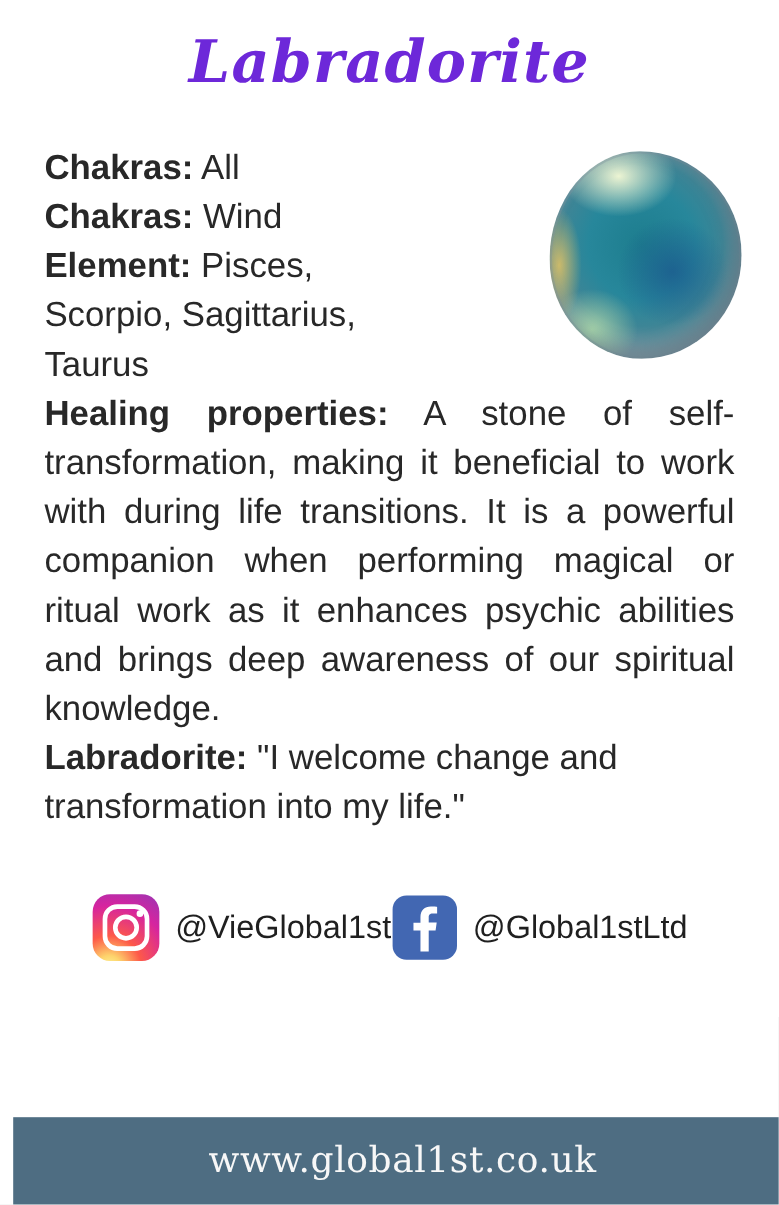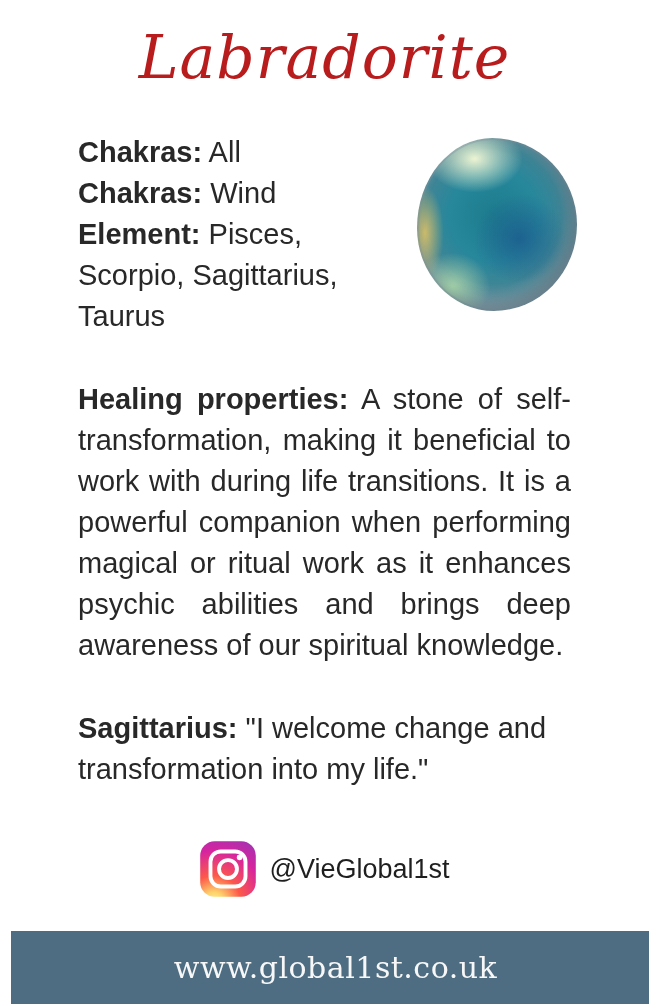--- a/index.html
+++ b/index.html
@@ -12,26 +12,26 @@
     margin: 0 auto;
     overflow: hidden;
     font-family: "Liberation Sans", sans-serif;
     color: #282828;
   }
   .title {
     margin-top: 22px;
     text-align: center;
     font-family: "DejaVu Serif", serif;
     font-style: italic;
-    font-weight: normal;
-    font-size: 60px;
+    font-weight: bold;
+    font-size: 49px;
     letter-spacing: 1px;
-    color: #b91c1c;
+    color: #6d28d9;
   }
-  .content { padding: 0 78px; }
+  .content { padding: 0 37px; }
   .info-row {
     display: flex;
     justify-content: space-between;
     align-items: flex-start;
     margin-top: 40px;
   }
   .props {
     width: 335px;
     font-size: 29px;
     line-height: 41px;
@@ -47,21 +47,20 @@
       radial-gradient(ellipse 40% 26% at 36% 12%, rgba(246,250,214,0.95), rgba(246,250,214,0) 75%),
       radial-gradient(ellipse 18% 42% at 5% 55%, rgba(212,190,105,0.95), rgba(212,190,105,0) 65%),
       radial-gradient(ellipse 34% 28% at 22% 86%, rgba(170,215,170,0.9), rgba(170,215,170,0) 70%),
       radial-gradient(ellipse 40% 36% at 64% 58%, rgba(25,80,140,0.65), rgba(25,80,140,0) 72%),
       radial-gradient(ellipse 62% 58% at 48% 45%, #1d7d8e 0%, #27879b 45%, #3d8596 68%, #7d98a2 90%, #93a7ae 100%);
     box-shadow:
       inset -8px -6px 14px rgba(80,105,120,0.55),
       inset 0 0 0 2px rgba(130,150,160,0.35);
   }
   .para {
-    margin-top: 42px;
     font-size: 29px;
     line-height: 41px;
   }
   .para.justified { text-align: justify; }
   .para b { font-weight: bold; }
   .social-row {
     display: flex;
     justify-content: center;
     align-items: center;
     margin-top: 50px;
@@ -102,21 +101,21 @@
       <div class="props">
         <div><b>Chakras:</b> <span>All</span></div>
         <div><b>Chakras:</b> <span>Wind</span></div>
         <div><b>Element:</b> <span>Pisces, Scorpio, Sagittarius, Taurus</span></div>
       </div>
       <div class="stone"></div>
     </div>
 
     <p class="para justified"><b>Healing properties:</b> <span>A stone of self-transformation, making it beneficial to work with during life transitions. It is a powerful companion when performing magical or ritual work as it enhances psychic abilities and brings deep awareness of our spiritual knowledge.</span></p>
 
-    <p class="para"><b>Sagittarius:</b> <span>"I welcome change and transformation into my life."</span></p>
+    <p class="para"><b>Labradorite:</b> <span>"I welcome change and transformation into my life."</span></p>
 
     <div class="social-row">
       <div class="social-item">
         <span>
           <svg width="58" height="58" viewBox="0 0 48 48" aria-hidden="true">
             <defs>
               <radialGradient id="igGrad" cx="0.25" cy="1.1" r="1.5">
                 <stop offset="0" stop-color="#fdf497"></stop>
                 <stop offset="0.12" stop-color="#fdd36c"></stop>
                 <stop offset="0.32" stop-color="#fd5949"></stop>
@@ -125,20 +124,29 @@
               </radialGradient>
             </defs>
             <rect x="1" y="1" width="46" height="46" rx="12" fill="url(#igGrad)"></rect>
             <rect x="9.5" y="9.5" width="29" height="29" rx="8.5" fill="none" stroke="#ffffff" stroke-width="3.2"></rect>
             <circle cx="24" cy="24" r="7.4" fill="none" stroke="#ffffff" stroke-width="3.2"></circle>
             <circle cx="33.6" cy="14.4" r="2.3" fill="#ffffff"></circle>
           </svg>
         </span>
         <span class="handle">@VieGlobal1st</span>
       </div>
+      <div class="social-item">
+        <span>
+          <svg width="56" height="56" viewBox="0 0 48 48" aria-hidden="true">
+            <rect x="1" y="1" width="46" height="46" rx="10" fill="#4267b2"></rect>
+            <path fill="#ffffff" d="M26.8 41V26h4.9l.8-5.6h-5.7v-3.6c0-1.6.6-2.8 2.9-2.8h3.1V9.1c-.5-.1-2.4-.2-4.5-.2-4.4 0-7.4 2.7-7.4 7.6v4 0h-5V26h5v15h5.9z"></path>
+          </svg>
+        </span>
+        <span class="handle">@Global1stLtd</span>
+      </div>
     </div>
   </div>
 
   <div class="footer-bar">
     <span class="footer-url">www.global1st.co.uk</span>
   </div>
 
 </div>
 
 </body></html>

